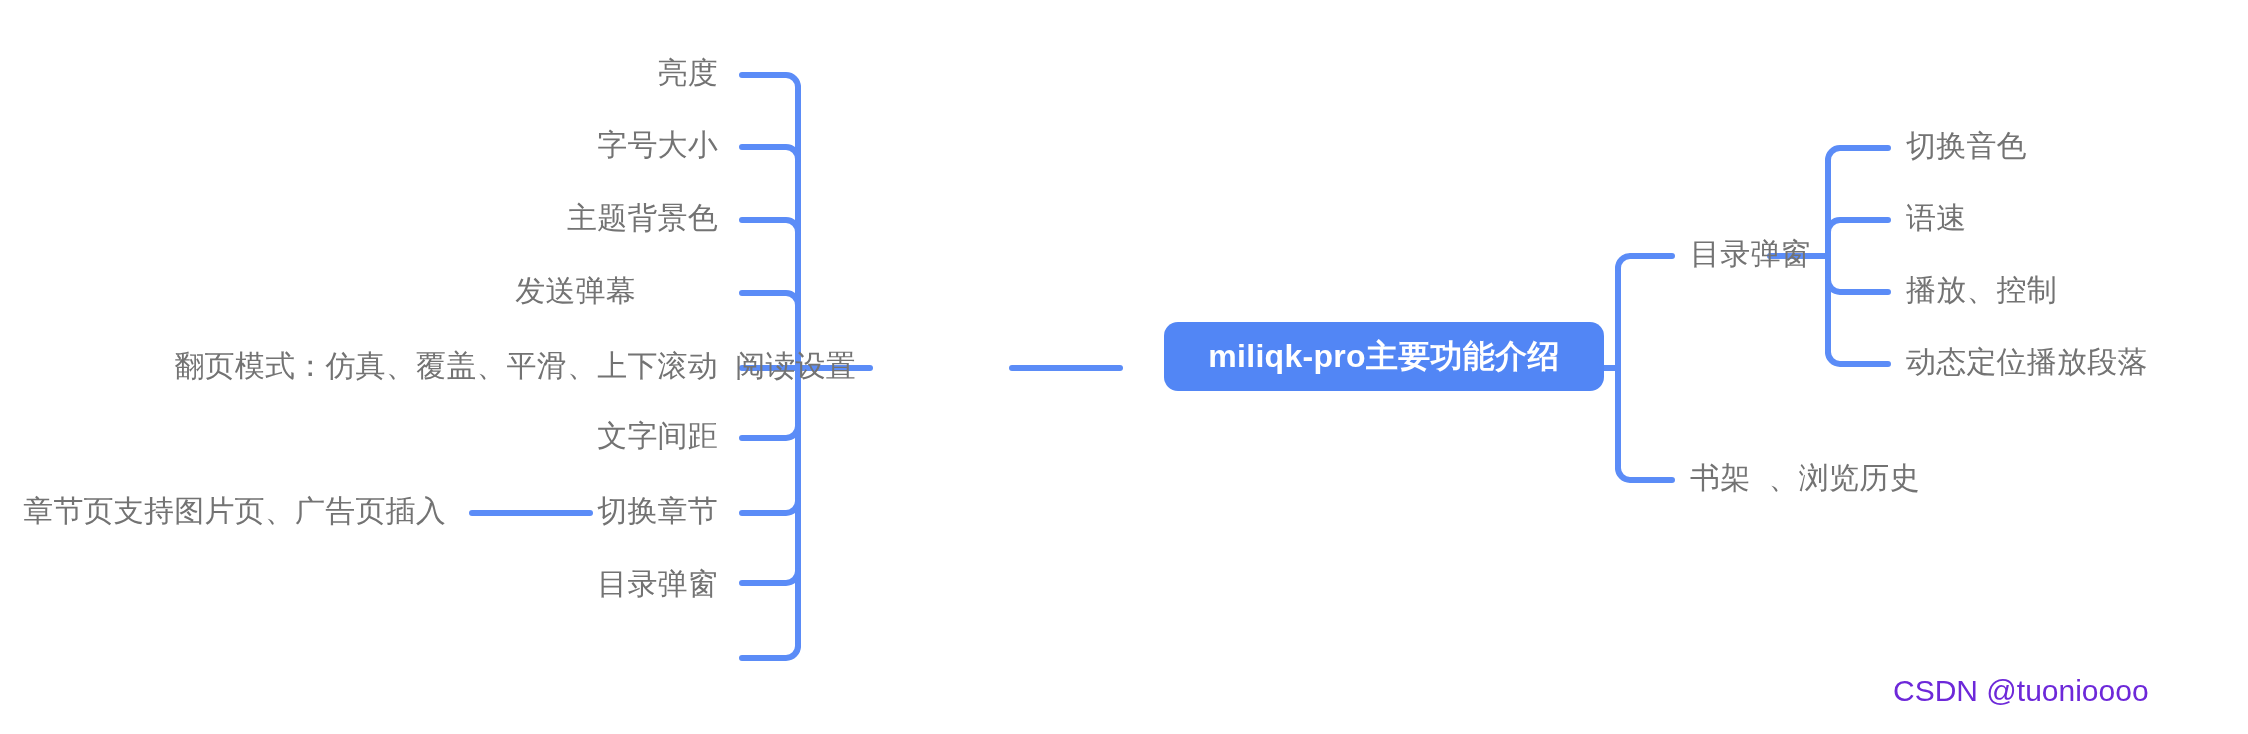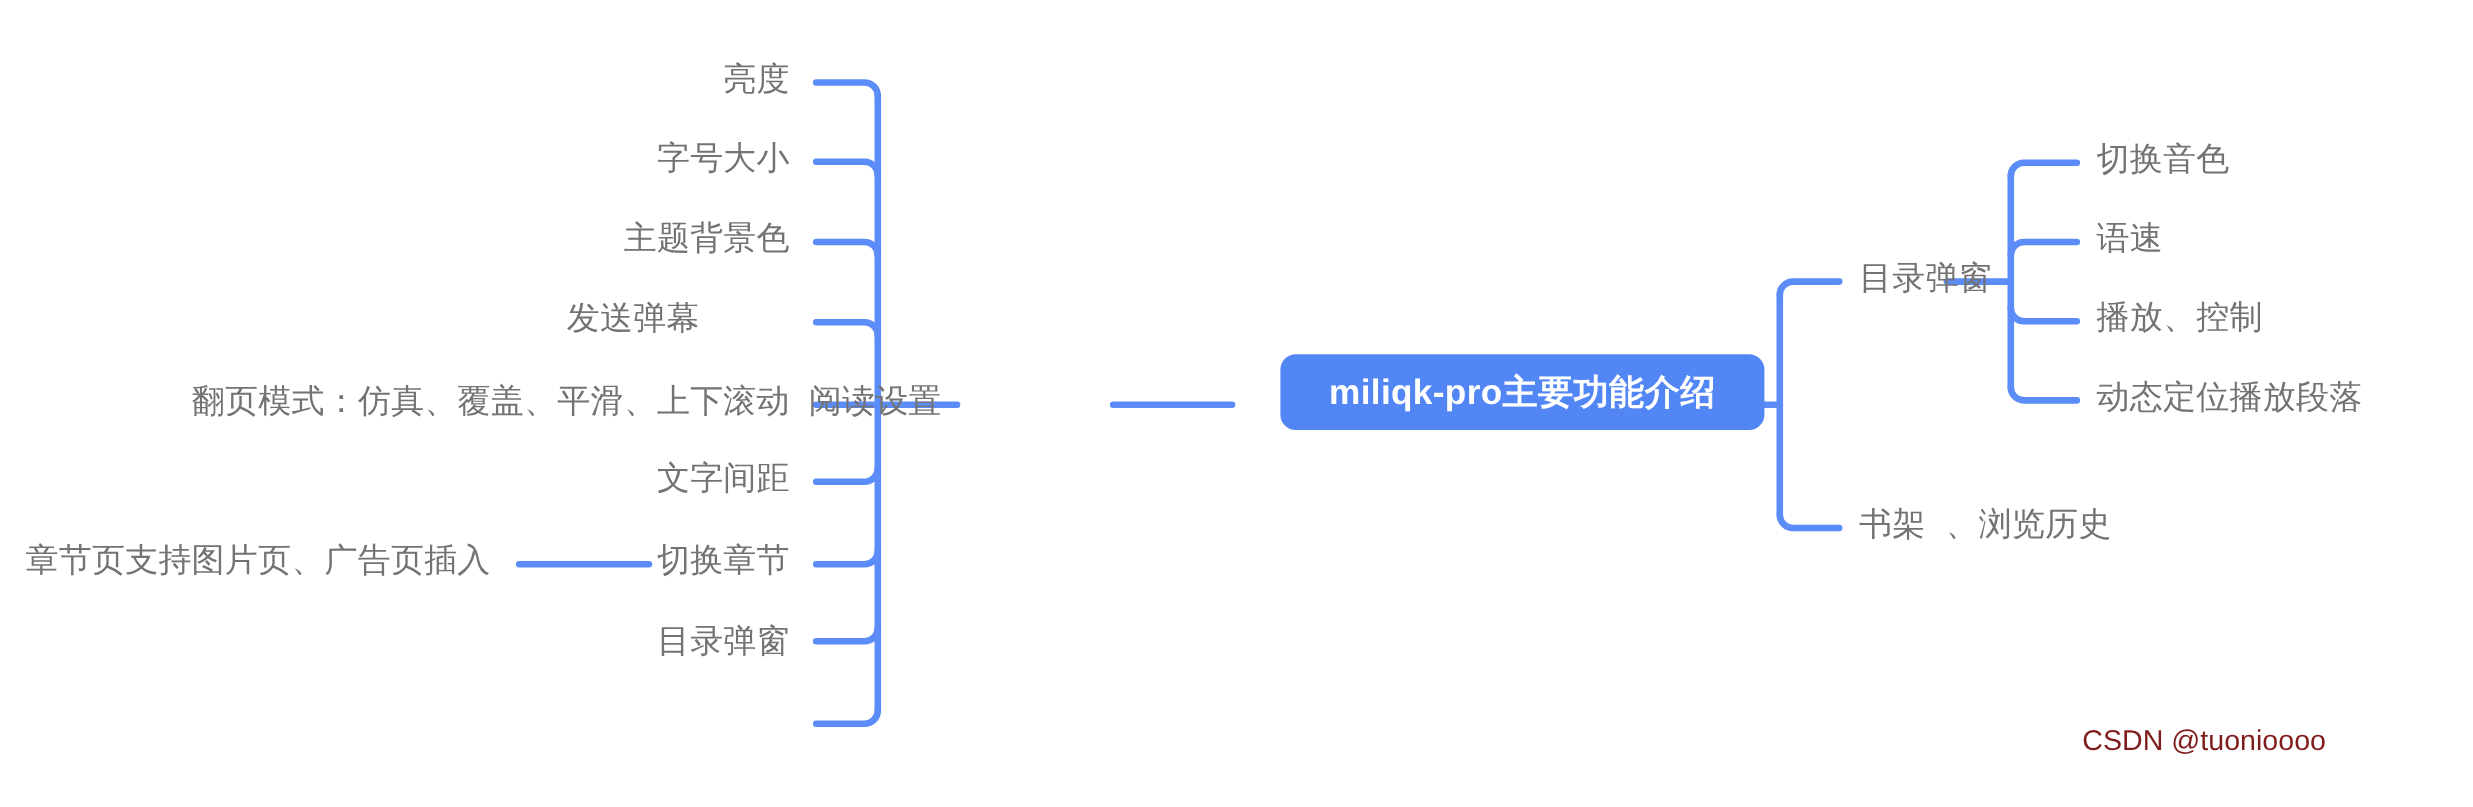--- a/index.html
+++ b/index.html
@@ -52,24 +52,25 @@
     align-items: center;
     justify-content: center;
     letter-spacing: 0.3px;
     box-sizing: border-box;
     padding: 0 28px;
     white-space: nowrap;
     font-family: "Liberation Sans", "DejaVu Sans", sans-serif;
   }
   .watermark {
     position: absolute;
-    font-size: 26px;
-    color: #7f1d1d;
+    font-size: 30px;
+    color: #6d28d9;
     white-space: nowrap;
     font-family: "Liberation Sans", "DejaVu Sans", sans-serif;
+    margin-top: 16px;
   }
 </style>
 </head>
 <body>
 
 <div id="canvas">
 
   <svg id="edges" viewBox="0 0 2248 734">
     <g fill="none" stroke="#5b8cf7" stroke-width="6" stroke-linecap="round" stroke-linejoin="round">
 

